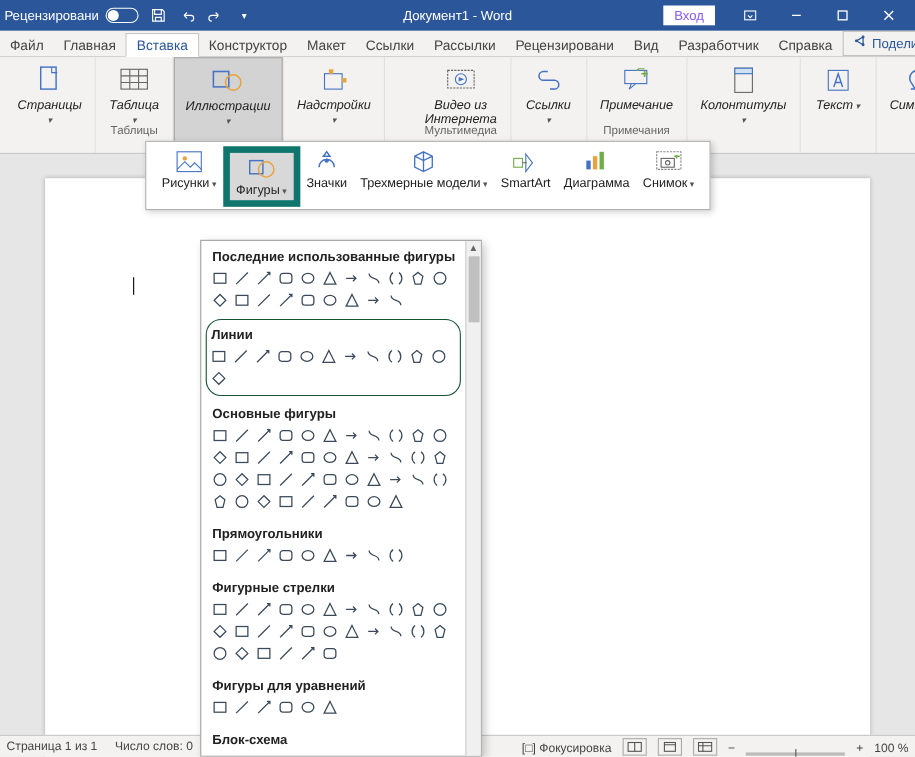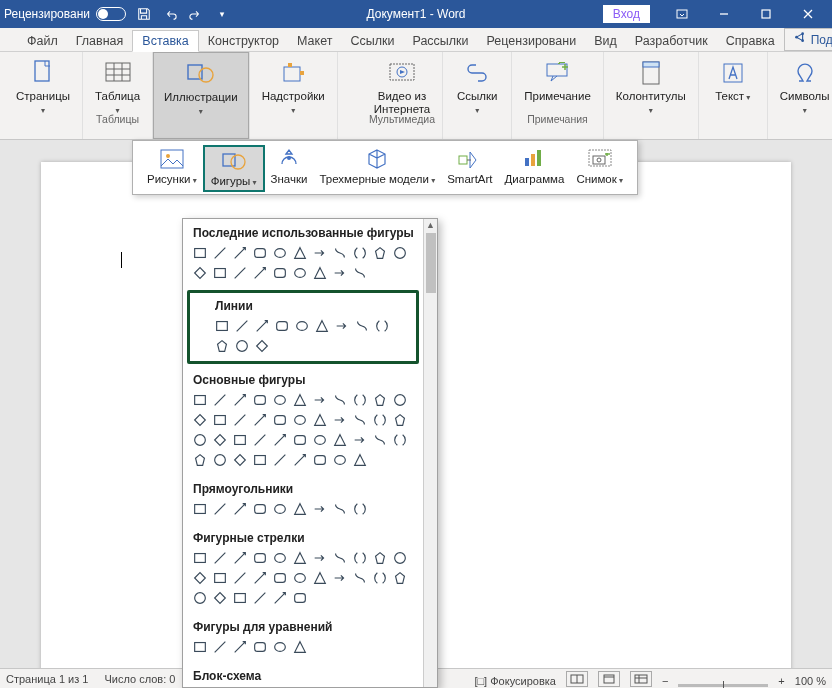--- a/index.html
+++ b/index.html
@@ -11,58 +11,58 @@
   .toggle { width: 30px; height: 14px; border: 1px solid #fff; border-radius: 7px; position: relative; }
   .toggle::after { content: ""; position: absolute; left: 1px; top: 1px; width: 10px; height: 10px; background: #fff; border-radius: 50%; }
   .qat { display: flex; gap: 10px; margin-left: 10px; align-items: center;}
   .qat-icon { width: 16px; height: 16px; display:flex; align-items:center; justify-content:center;}
   .titlebar .title { position:absolute; left:50%; transform:translateX(-50%); font-size: 12px; }
   .winbtns { margin-left: auto; display: flex; align-items: center; gap: 2px; }
   .login-btn { background: #fff; color: #8b5cf6; padding: 2px 10px; font-size: 12px; margin-right: 10px;}
   .winbtn { width: 40px; height: 28px; display: flex; align-items: center; justify-content: center; color:#fff; }
 
   
-  .tabs { height: 24px; background: #f3f2f1; display: flex; align-items: flex-end; padding: 0 18px; border-bottom: 1px solid #d0d0d0; }
+  .tabs { height: 24px; background: #f3f2f1; display: flex; align-items: flex-end; padding: 0 0; border-bottom: 1px solid #d0d0d0; }
   .tab { padding: 3px 9px; font-size: 12.5px; color: #444; cursor: pointer; }
   .tab.active { background: #fff; border: 1px solid #c8c8c8; border-bottom: 1px solid #fff; color:#2b579a; position:relative; top:1px;}
   .share { margin-left: auto; color: #2b579a; display: flex; align-items: center; gap: 4px; padding: 2px 8px; border:1px solid #c0c0c0;}
 
   
   .ribbon { height: 88px; background: #f3f2f1; display: flex; border-bottom: 1px solid #c7c7c7; align-items: stretch; padding-left: 4px;}
   .group { display: flex; flex-direction: column; align-items: center; padding: 4px 8px 2px 8px; border-right: 1px solid #e0e0e0; position:relative;}
   .group-label { font-size: 10.5px; color: #666; position: absolute; bottom: 14px;}
-  .rbtn { display: flex; flex-direction: column; align-items: center; justify-content: flex-start; gap: 2px; padding: 2px 4px; min-width: 52px; height: 72px;}
+  .rbtn { display: flex; flex-direction: column; align-items: center; justify-content: flex-start; gap: 2px; padding: 2px 4px; min-width: 52px; height: 72px; font-style: italic;}
   .rbtn .ic { width: 30px; height: 30px; display:flex; align-items:center; justify-content:center;}
   .rbtn .lbl { font-size: 11.5px; text-align: center; line-height: 1.15; }
   .rbtn.active { background: #d3d3d3; border: 1px solid #a8a8a8;}
   .ribbon-collapse { width: 22px; display:flex; align-items:flex-end; justify-content:center; padding-bottom:4px; color:#555; margin-left:auto;}
 
   
   .workspace { position: absolute; top: 140px; left: 0; right: 0; bottom: 20px; background: #e6e6e6; display:flex; justify-content:center;}
   .page { width: 750px; background: #fff; margin-top: 22px; box-shadow: 0 0 4px rgba(0,0,0,.25); position:relative; height:100%;}
   .cursor { position:absolute; left:80px; top:90px; width:1px; height:16px; background:#000;}
 
   
-  .sub-ribbon { position: absolute; top: 140px; left: 132px; background: #fff; border: 1px solid #b0b0b0; display: flex; padding: 4px 8px 2px 8px; box-shadow: 2px 2px 6px rgba(0,0,0,.2); z-index: 5;}
+  .sub-ribbon { position: absolute; top: 128px; left: 132px; background: #fff; border: 1px solid #b0b0b0; display: flex; padding: 4px 8px 2px 8px; box-shadow: 2px 2px 6px rgba(0,0,0,.2); z-index: 5;}
   .sub-rbtn { display: flex; flex-direction: column; align-items: center; padding: 2px 6px; min-width: 48px; gap:2px;}
-  .sub-rbtn.active { background: #d8d8d8; border:2px solid #0f766e;}
+  .sub-rbtn.active { background: #d8d8d8; border:6px solid #0f766e;}
   .sub-rbtn .ic { width: 28px; height: 24px; display:flex; align-items:center; justify-content:center;}
   .sub-rbtn .lbl { font-size: 11.5px; line-height:1.1; text-align:center;}
 
   
   .gallery { position: absolute; top: 218px; left: 182px; width: 256px; background: #fff; border: 1px solid #a0a0a0; box-shadow: 3px 3px 8px rgba(0,0,0,.25); z-index: 6; overflow-y:hidden; height: 470px; padding-right:14px;}
   .gallery-scroll { position:absolute; right:0; top:0; bottom:0; width:14px; background:#f0f0f0; border-left:1px solid #ccc;}
   .gallery-scroll::before { content:"▲"; position:absolute; top:1px; left:2px; font-size:9px; color:#666;}
   .gallery-scroll::after { content:""; position:absolute; top:14px; left:2px; width:10px; height:60px; background:#c0c0c0;}
   .cat { padding: 4px 8px 6px 8px; }
   .cat-title { font-size: 12px; font-weight: 600; padding: 3px 0 4px 2px; color:#222;}
   .shape-row { display: flex; flex-wrap: wrap; gap: 2px; }
   .shape { width: 18px; height: 18px; display: flex; align-items: center; justify-content: center; color: #445; }
   .shape svg { stroke: #3a4a5a; stroke-width: 1.3; fill: none; }
-  .highlight-box { border: 3px solid #14532d; border-radius: 2px; padding: 3px 6px 6px 23px; margin: 2px 4px;}
+  .highlight-box { border: 1px solid #14532d; border-radius: 14px; padding: 3px 6px 6px 2px; margin: 2px 4px;}
 
   
   .statusbar { position: absolute; bottom: 0; left: 0; right: 0; height: 20px; background: #f3f2f1; border-top: 1px solid #c7c7c7; display: flex; align-items: center; font-size: 11px; color: #444; padding: 0 6px; gap: 16px;}
   .statusbar .right { margin-left: auto; display: flex; align-items: flex-end; gap: 10px;}
   .zoom-slider { width: 90px; height: 3px; background: #bbb; position:relative;}
   .zoom-slider::after { content:""; position:absolute; left:45px; top:-3px; width:1px; height:9px; background:#555;}
   .viewbtn { width:22px; height:16px; border:1px solid #aaa; display:flex; align-items:center; justify-content:center; font-size:10px;}
 
   .chev::after { content: " \25BE"; font-size: 8px; color:#555;}
 </style>

